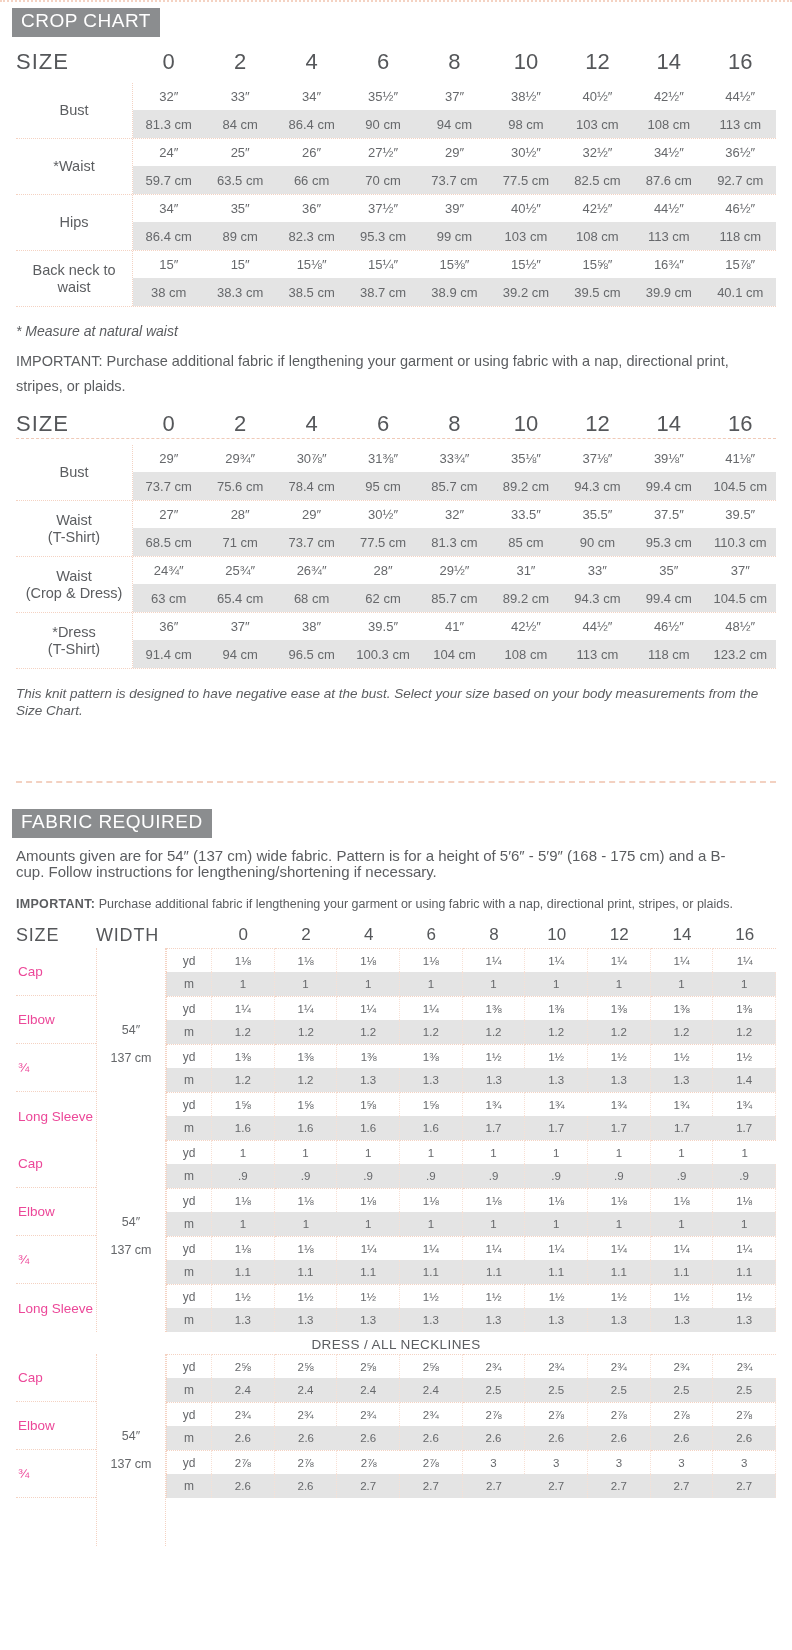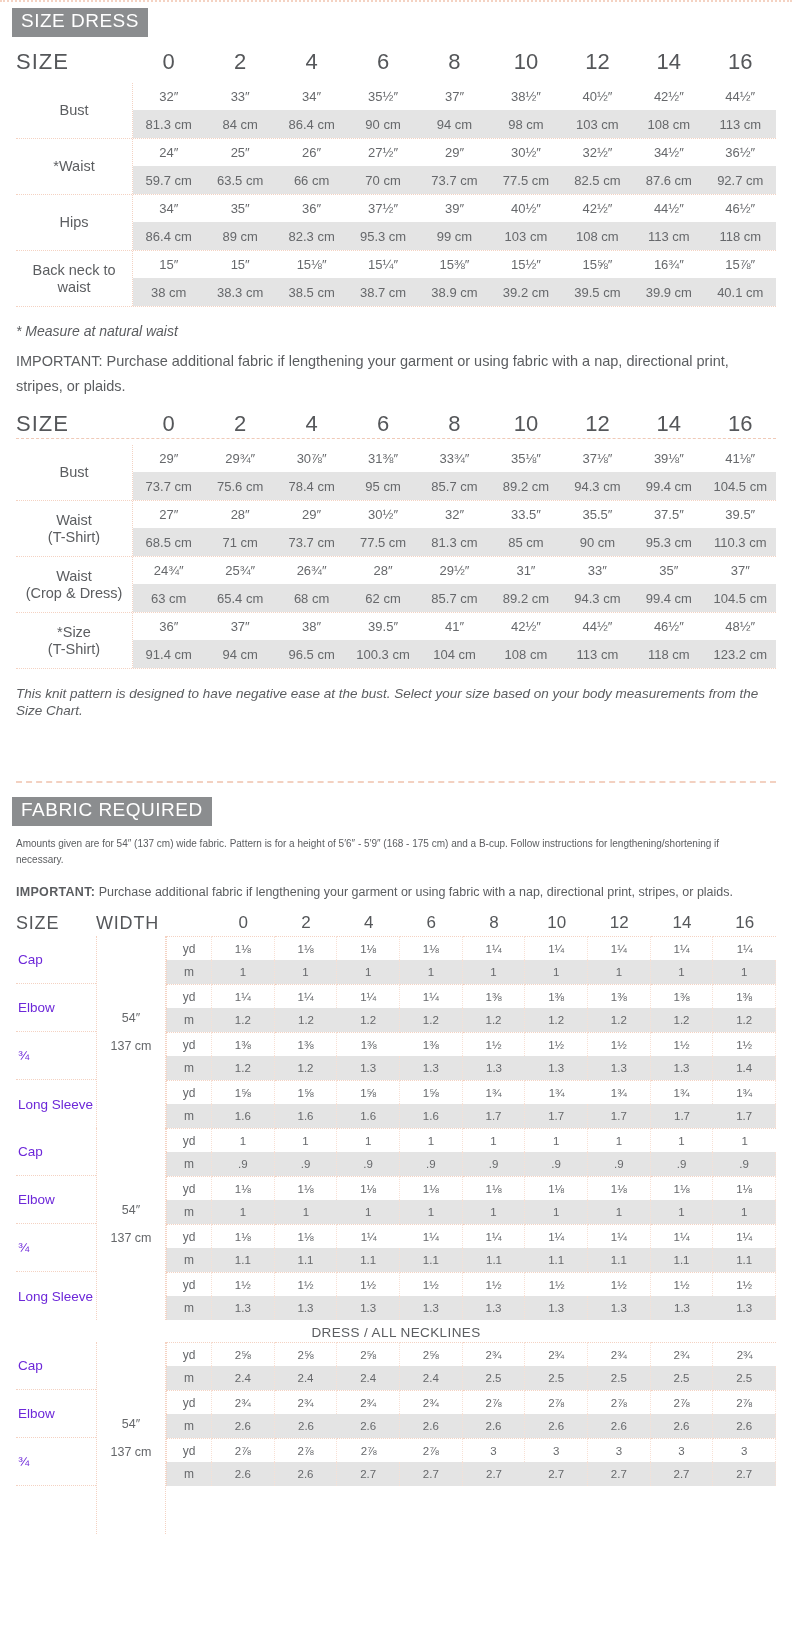--- a/index.html
+++ b/index.html
@@ -45,23 +45,23 @@
   }
   .mcm { background: #e4e4e4; }
 
   .footnote { margin-top: 16px; font-style: italic; font-size: 14px; }
 
   .intro { margin-top: 8px; font-size: 14.5px; line-height: 22px; max-width: 745px; }
   .important-p { margin-top: 10px; font-size: 14.5px; line-height: 25px; max-width: 760px; }
   .notes { margin-top: 16px; font-style: italic; font-size: 13.5px; line-height: 17px; max-width: 758px; }
 
   .dashes { margin-top: 62px; border: none; border-top: 2px dashed #f3d1c1; }
-  .fabric-badge { margin-top: 14px; }
-
-  .fintro { margin-top: 10px; font-size: 10px; line-height: 16px; max-width: 735px; }
+  .fabric-badge { margin-top: 26px; }
+
+  .fintro { margin-top: 10px; font-size: 15px; line-height: 16px; max-width: 735px; }
   .fimportant { margin-top: 16px; font-size: 12.5px; line-height: 16px; }
   .fimportant b { letter-spacing: .3px; }
 
   
   .fhdr {
     display: grid; grid-template-columns: 80px 70px 46px repeat(9, 1fr);
     align-items: center; height: 26px; margin-top: 10px;
   }
   .fhdr-size, .fhdr-width { font-size: 18px; letter-spacing: .8px; color: #55575a; }
   .fhdr-num { font-size: 17px; color: #55575a; text-align: center; }
@@ -75,42 +75,42 @@
     grid-auto-rows: 24px;
   }
   .fwidth {
     grid-column: 2; grid-row: 1 / span 8;
     display: flex; flex-direction: column; align-items: center; justify-content: center;
     gap: 14px; font-size: 12.5px; color: #66686b;
     border-right: 1px dotted #f4d2c2; border-left: 1px dotted #f4d2c2;
   }
   .flabel {
     grid-column: 1; display: flex; align-items: center;
-    padding-left: 2px; font-size: 13.5px; color: #6d28d9;
+    padding-left: 2px; font-size: 13.5px; color: #ec4899;
     border-bottom: 1px dotted #f4d2c2;
   }
   .flabel.last { border-bottom: none; }
   .funit, .fval {
     display: flex; align-items: center; justify-content: center;
     font-size: 12px; color: #66686b; white-space: nowrap;
     border-right: 1px dotted #f8e0d4;
   }
   .fval { font-size: 11.5px; }
   .funit { border-left: 1px dotted #f4d2c2; }
   .ydrow { border-top: 1px dotted #f4d2c2; }
   .gray { background: #e4e4e4; }
   .fgrid > .fval:nth-of-type(12n) { border-right: none; }
 </style>
 </head>
 <body>
 
 <div class="page">
 
   <section>
-    <div class="badge">SIZE DRESS</div>
+    <div class="badge">CROP CHART</div>
     <div class="mtable" id="size-chart-table">
         <div class="mhdr">
           <div class="mhdr-label">SIZE</div>
           <div class="mhdr-num">0</div>
           <div class="mhdr-num">2</div>
           <div class="mhdr-num">4</div>
           <div class="mhdr-num">6</div>
           <div class="mhdr-num">8</div>
           <div class="mhdr-num">10</div>
           <div class="mhdr-num">12</div>
@@ -294,21 +294,21 @@
           <div class="mcm">68 cm</div>
           <div class="mcm">62 cm</div>
           <div class="mcm">85.7 cm</div>
           <div class="mcm">89.2 cm</div>
           <div class="mcm">94.3 cm</div>
           <div class="mcm">99.4 cm</div>
           <div class="mcm">104.5 cm</div>
         </div>
         <div class="mgroup">
           <div class="mlabel">
-            <span>*Size</span>
+            <span>*Dress</span>
             <span>(T-Shirt)</span>
           </div>
           <div class="min">36″</div>
           <div class="min">37″</div>
           <div class="min">38″</div>
           <div class="min">39.5″</div>
           <div class="min">41″</div>
           <div class="min">42½″</div>
           <div class="min">44½″</div>
           <div class="min">46½″</div>

